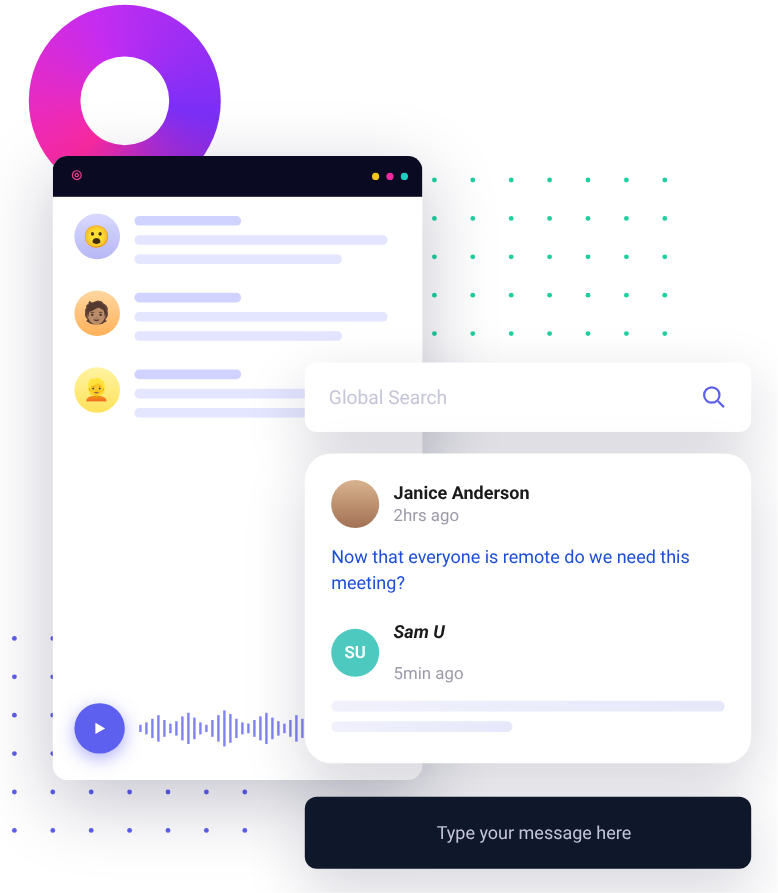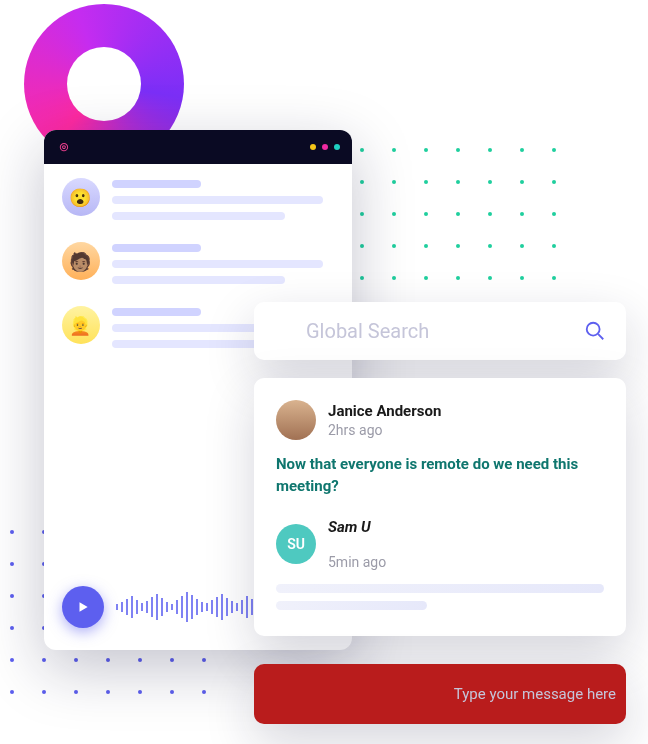--- a/index.html
+++ b/index.html
@@ -138,66 +138,67 @@
     position: absolute;
     left: 254px; top: 302px;
     width: 372px;
     height: 58px;
     background: #fff;
     border-radius: 10px;
     box-shadow: 0 18px 50px rgba(20,20,60,0.18);
     display: flex; align-items: center; justify-content: space-between;
     padding: 0 20px;
   }
-  .global-search .ph { color: #c5c5d9; font-size: 20px; margin-left: 32px; }
+  .global-search .ph { color: #c5c5d9; font-size: 16px; }
   .global-search svg { width: 22px; height: 22px; stroke:#5d5fef; fill:none; stroke-width:2; }
 
   
   .chat-card {
     position: absolute;
     left: 254px; top: 378px;
     width: 372px;
     background: #fff;
-    border-radius: 10px;
+    border-radius: 22px;
     box-shadow: 0 18px 50px rgba(20,20,60,0.18);
     padding: 22px 22px 18px;
   }
   .msg-head { display:flex; gap: 12px; align-items: center; }
   .msg-avatar {
     width: 40px; height: 40px; border-radius: 50%;
     background: linear-gradient(#d9b38f,#a17153);
   }
   .msg-name { font-weight: 700; font-size: 15px; color: #1a1a1a; }
   .msg-time { font-size: 14px; color: #9b9ba8; margin-top: 2px; }
-  .msg-body { margin-top: 14px; font-size: 15px; color: #0f766e; line-height: 1.45; font-weight: bold; }
+  .msg-body { margin-top: 14px; font-size: 15px; color: #1d4ed8; line-height: 1.45; }
 
   .reply-head { display:flex; gap: 12px; margin-top: 20px; align-items:center; }
   .reply-avatar {
     width: 40px; height: 40px; border-radius: 50%;
     background: #4ec9c0; color: #fff; font-weight: 600; font-size: 14px;
     display:flex; align-items:center; justify-content:center;
   }
   .reply-name { font-weight: 700; font-size: 15px; color: #1a1a1a; font-style: italic; }
   .reply-time { font-size: 14px; color: #9b9ba8; margin-top: 18px; }
   .skeleton { margin-top: 14px; }
   .sk-bar { height: 9px; border-radius: 5px; background: linear-gradient(90deg,#f0f1fb,#e6e8fa); margin-bottom: 8px; }
   .sk-bar.w1 { width: 100%; }
   .sk-bar.w2 { width: 46%; }
 
   
   .compose-card {
     position: absolute;
     left: 254px; top: 664px;
     width: 372px;
     height: 60px;
-    background: #b91c1c;
+    background: #0f172a;
     border-radius: 10px;
     box-shadow: 0 18px 50px rgba(20,20,60,0.18);
-    display:flex; align-items:center; justify-content:flex-end;
+    display:flex; align-items:center; justify-content:center;
     padding: 0 10px 0 20px;
+    flex-direction: column;
   }
   .compose-card .ph { color:#c5c5d9; font-size: 15px; }
   .send-btn {
     background: #5d5fef; color:#fff;
     border-radius: 8px;
     font-size: 13px; font-weight: 700; letter-spacing: 0.5px;
     padding: 13px 20px;
   }
 </style>
 </head>

